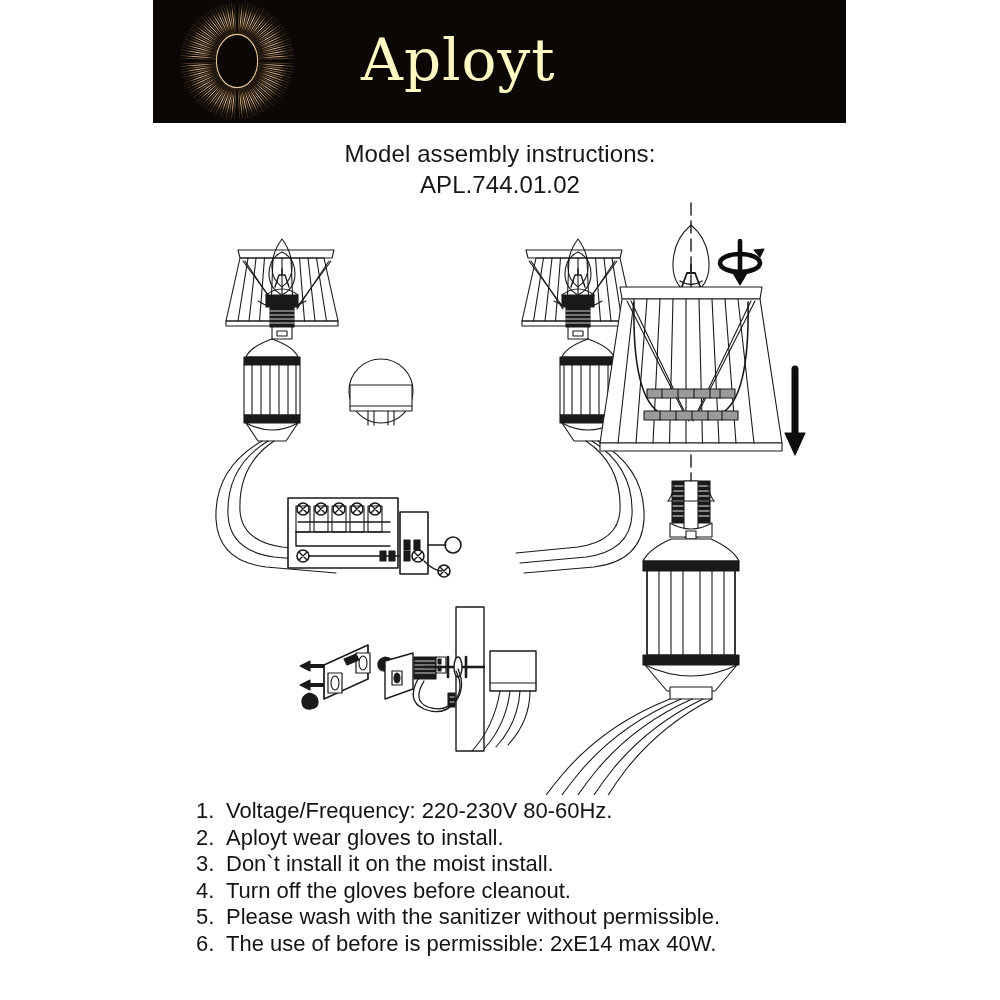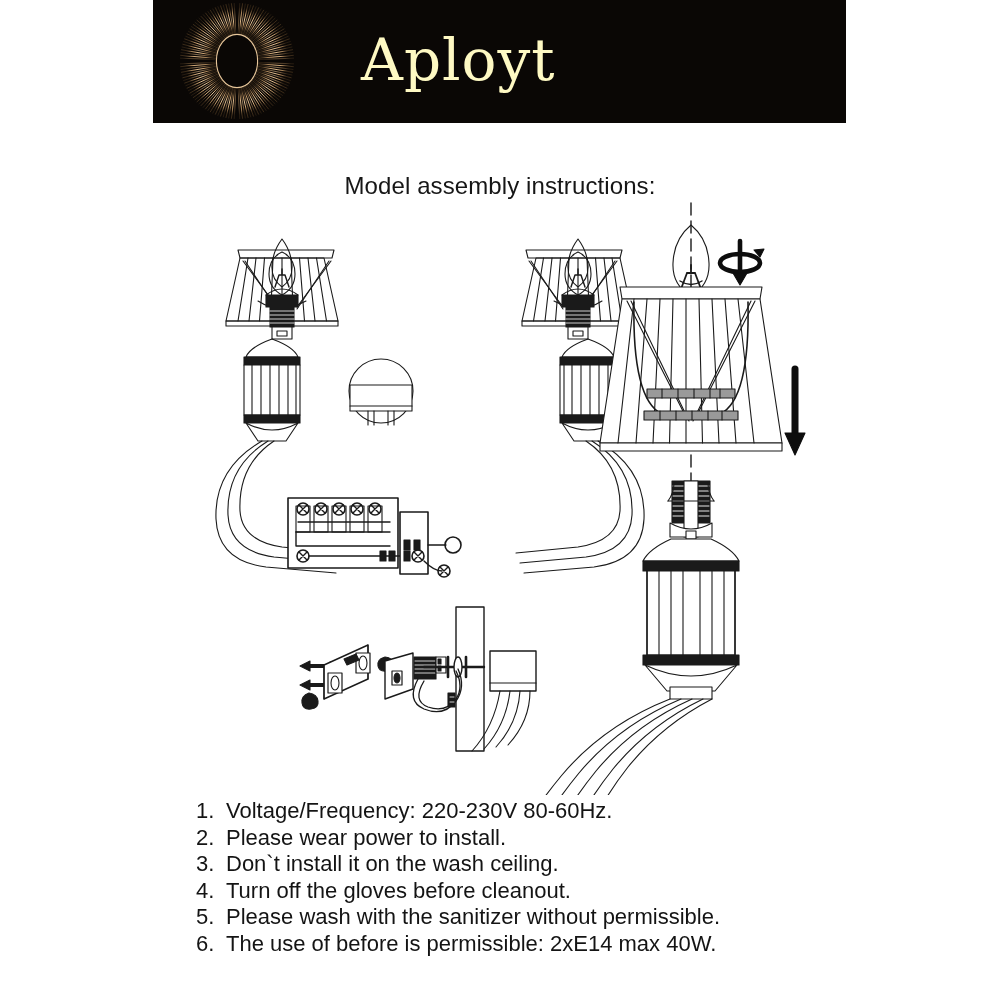--- a/index.html
+++ b/index.html
@@ -27,21 +27,20 @@
   }
   .banner-rays{position:absolute;right:0;top:0;width:330px;height:123px;}
 
   
   .title-block{
     position:absolute;left:0;top:138px;width:1000px;text-align:center;
   }
   .title-line{
     font-size:24px;line-height:31px;color:#161616;font-weight:400;
     letter-spacing:.1px;
-    margin-top:32px;
   }
 
   
   .diagram{position:absolute;left:0;top:195px;width:1000px;height:600px;}
   .diagram svg{display:block;}
 
   
   .notes{
     position:absolute;left:196px;top:798px;width:700px;
   }
@@ -227,20 +226,21 @@
             <line x1="352" y1="-38" x2="200.5" y2="-577.1" stroke="#d6ad81" stroke-width="1.82" opacity="0.54"></line>
             <line x1="352" y1="-38" x2="249.0" y2="-588.4" stroke="#d6ad81" stroke-width="1.56" opacity="0.51"></line>
             <line x1="352" y1="-38" x2="298.3" y2="-595.4" stroke="#d6ad81" stroke-width="1.30" opacity="0.47"></line>
           </g>
       </svg>
     </div>
   </div>
 
   <div class="title-block">
     <div class="title-line">Model assembly instructions:</div>
+    <div class="title-line">APL.744.01.02</div>
   </div>
 
   <div class="diagram">
     <svg width="1000" height="600" viewBox="0 0 1000 600" aria-hidden="true">
       <g fill="none" stroke="#1a1a1a" stroke-width="1.1" stroke-linejoin="round" stroke-linecap="round">
 
         <g>
 
           <g>
             <path d="M238 55 h96 l-2 8 h-92 z"></path>
@@ -493,25 +493,25 @@
     </svg>
   </div>
 
   <ol class="notes" style="list-style:none;margin:0;padding:0;">
     <li class="note-row">
       <span class="note-num">1.</span>
       <span class="note-txt">Voltage/Frequency: 220-230V 80-60Hz.</span>
     </li>
     <li class="note-row">
       <span class="note-num">2.</span>
-      <span class="note-txt">Please wear power to install.</span>
+      <span class="note-txt">Aployt wear gloves to install.</span>
     </li>
     <li class="note-row">
       <span class="note-num">3.</span>
-      <span class="note-txt">Don`t install it on the wash ceiling.</span>
+      <span class="note-txt">Don`t install it on the moist install.</span>
     </li>
     <li class="note-row">
       <span class="note-num">4.</span>
       <span class="note-txt">Turn off the gloves before cleanout.</span>
     </li>
     <li class="note-row">
       <span class="note-num">5.</span>
       <span class="note-txt">Please wash with the sanitizer without permissible.</span>
     </li>
     <li class="note-row">

